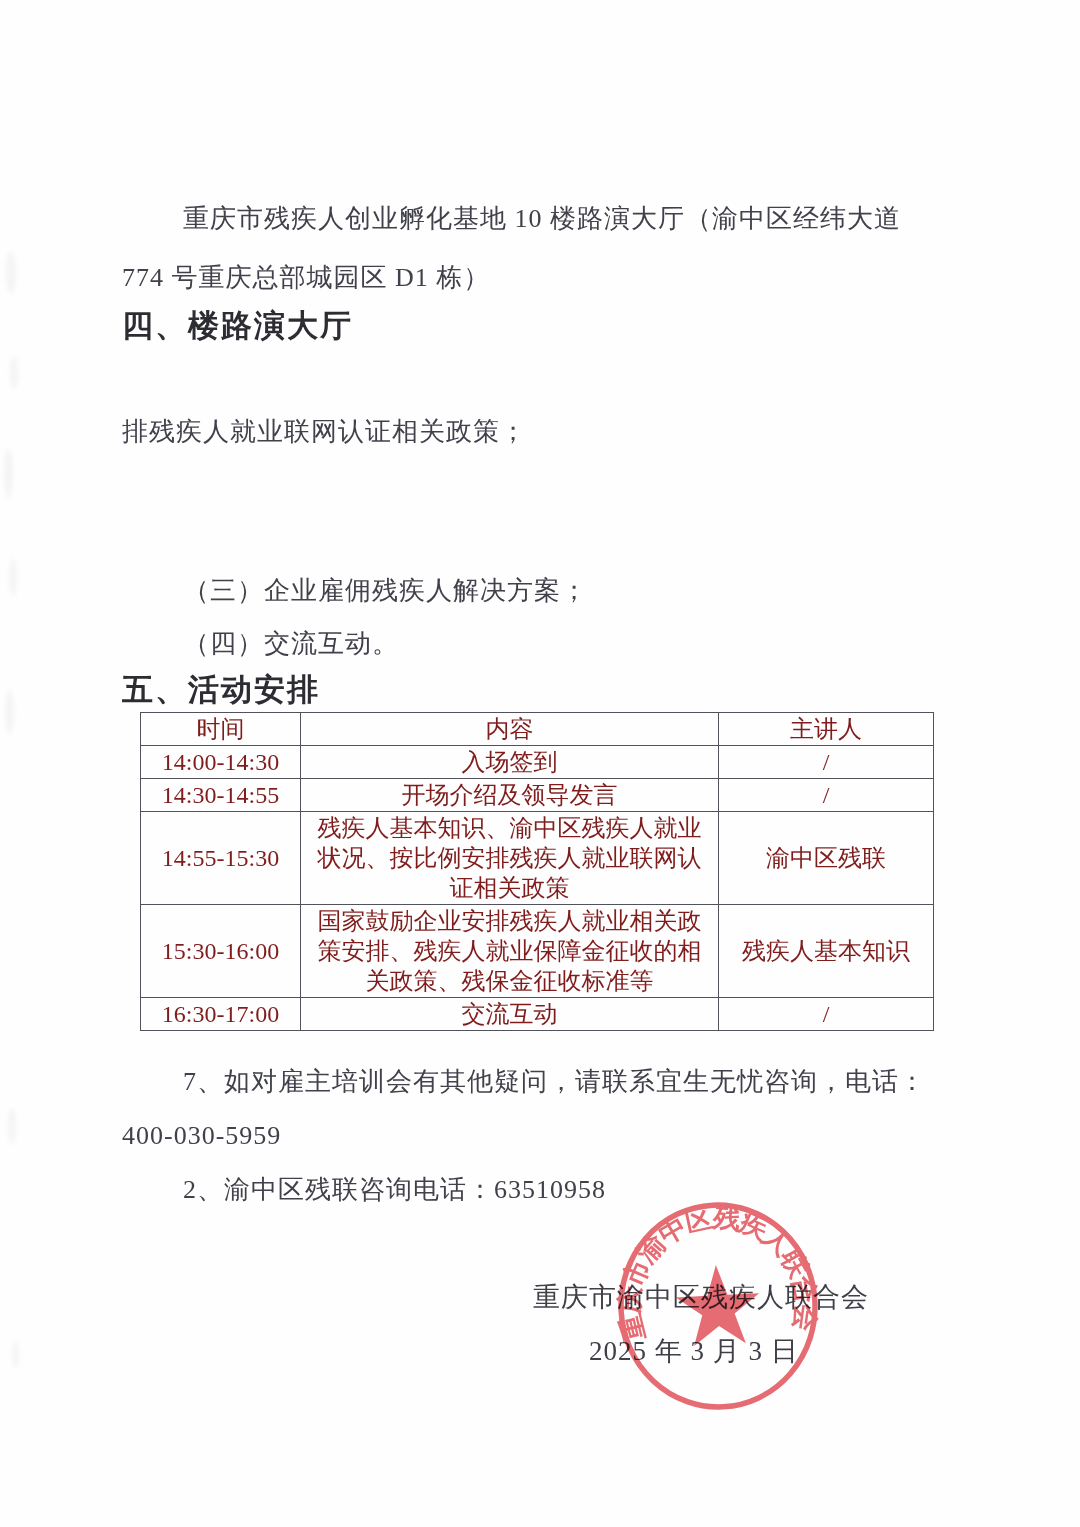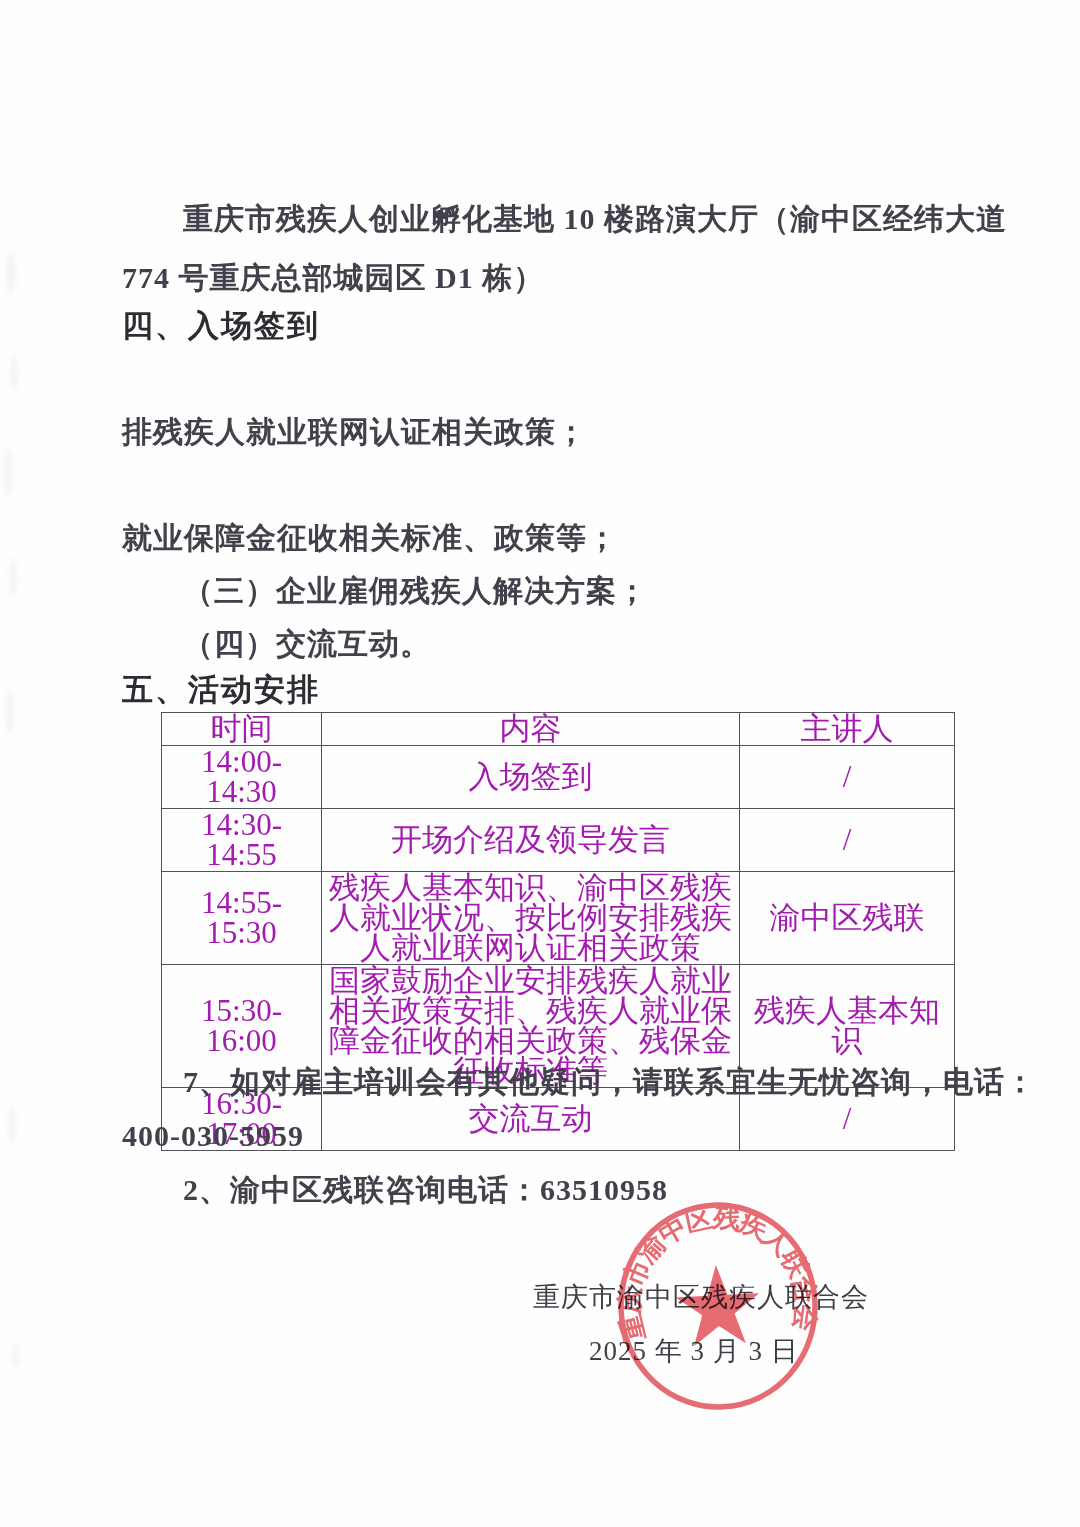--- a/index.html
+++ b/index.html
@@ -8,43 +8,41 @@
     width:1080px;height:1527px;
     background:#fffefe;
     overflow:hidden;
     font-family:"Liberation Serif","DejaVu Serif",serif;
     color:#41414b;
   }
   .line{
     position:absolute;
     left:122px;
     width:845px;
-    font-size:30px;
+    font-size:26px;
     line-height:36px;
     white-space:nowrap;
     letter-spacing:1px;
-    font-weight:bold;
   }
   .indent{padding-left:61px;}
   .heading{
     font-family:"Liberation Sans","DejaVu Sans",sans-serif;
     font-weight:700;
     color:#2c2c33;
     font-size:31px;
     letter-spacing:2px;
   }
   table.schedule{
     position:absolute;
     left:140px;top:712px;
     width:793px;
     border-collapse:collapse;
     table-layout:fixed;
-    font-size:31px;
-    color:#a21caf;
-    margin-left:21px;
+    font-size:24px;
+    color:#7f1d1d;
   }
   table.schedule th, table.schedule td{
     border:1.6px solid #52525a;
     text-align:center;
     vertical-align:middle;
     padding:1px 6px;
     line-height:30px;
     font-weight:normal;
   }
   table.schedule th{height:30px;}
@@ -79,23 +77,22 @@
   }
 </style>
 </head>
 <body>
 
 <div class="page">
 
   <div class="line indent" style="top:201px">重庆市残疾人创业孵化基地 10 楼路演大厅（渝中区经纬大道</div>
   <div class="line" style="top:260px">774 号重庆总部城园区 D1 栋）</div>
 
-  <div class="line heading" style="top:308px">四、入场签到</div>
+  <div class="line heading" style="top:308px">四、楼路演大厅</div>
   <div class="line" style="top:414px">排残疾人就业联网认证相关政策；</div>
-  <div class="line" style="top:520px">就业保障金征收相关标准、政策等；</div>
   <div class="line indent" style="top:573px">（三）企业雇佣残疾人解决方案；</div>
   <div class="line indent" style="top:626px">（四）交流互动。</div>
 
   <div class="line heading" style="top:672px">五、活动安排</div>
 
   <table class="schedule">
     <colgroup>
       <col style="width:160px">
         <col style="width:418px">
         <col style="width:215px">

